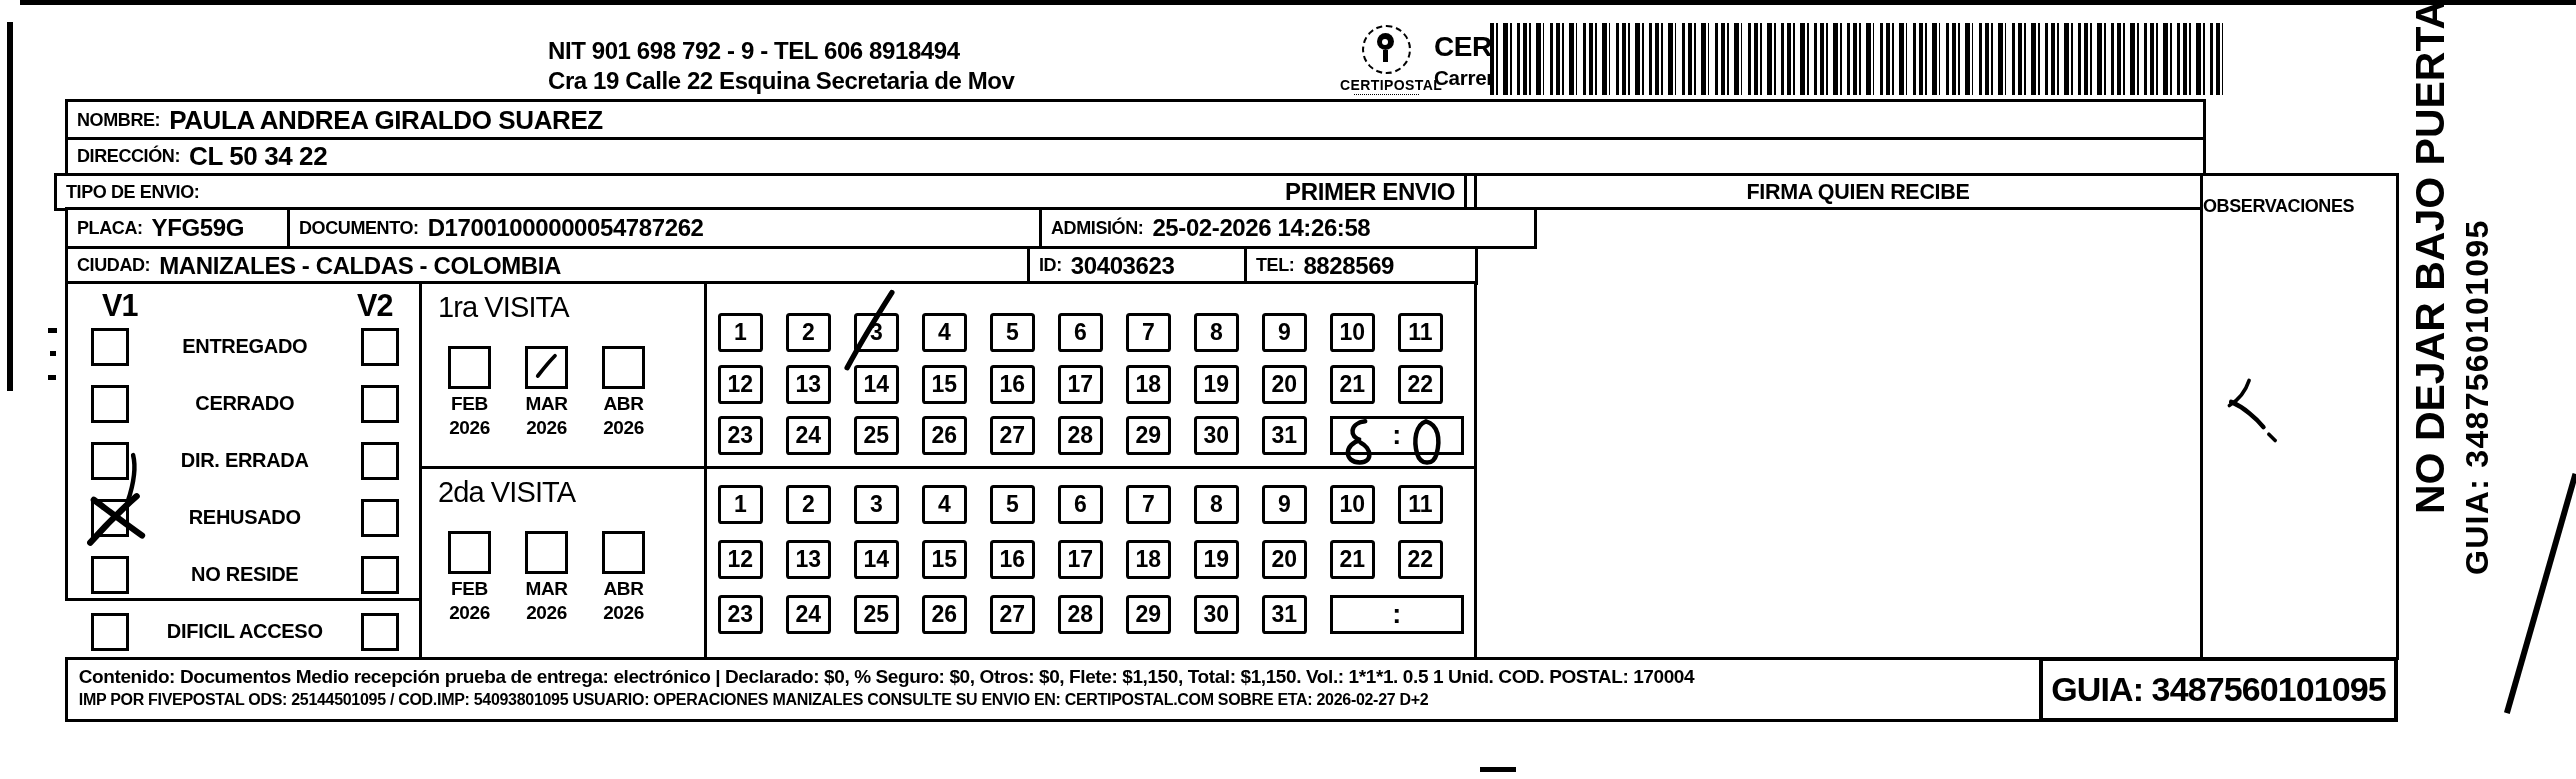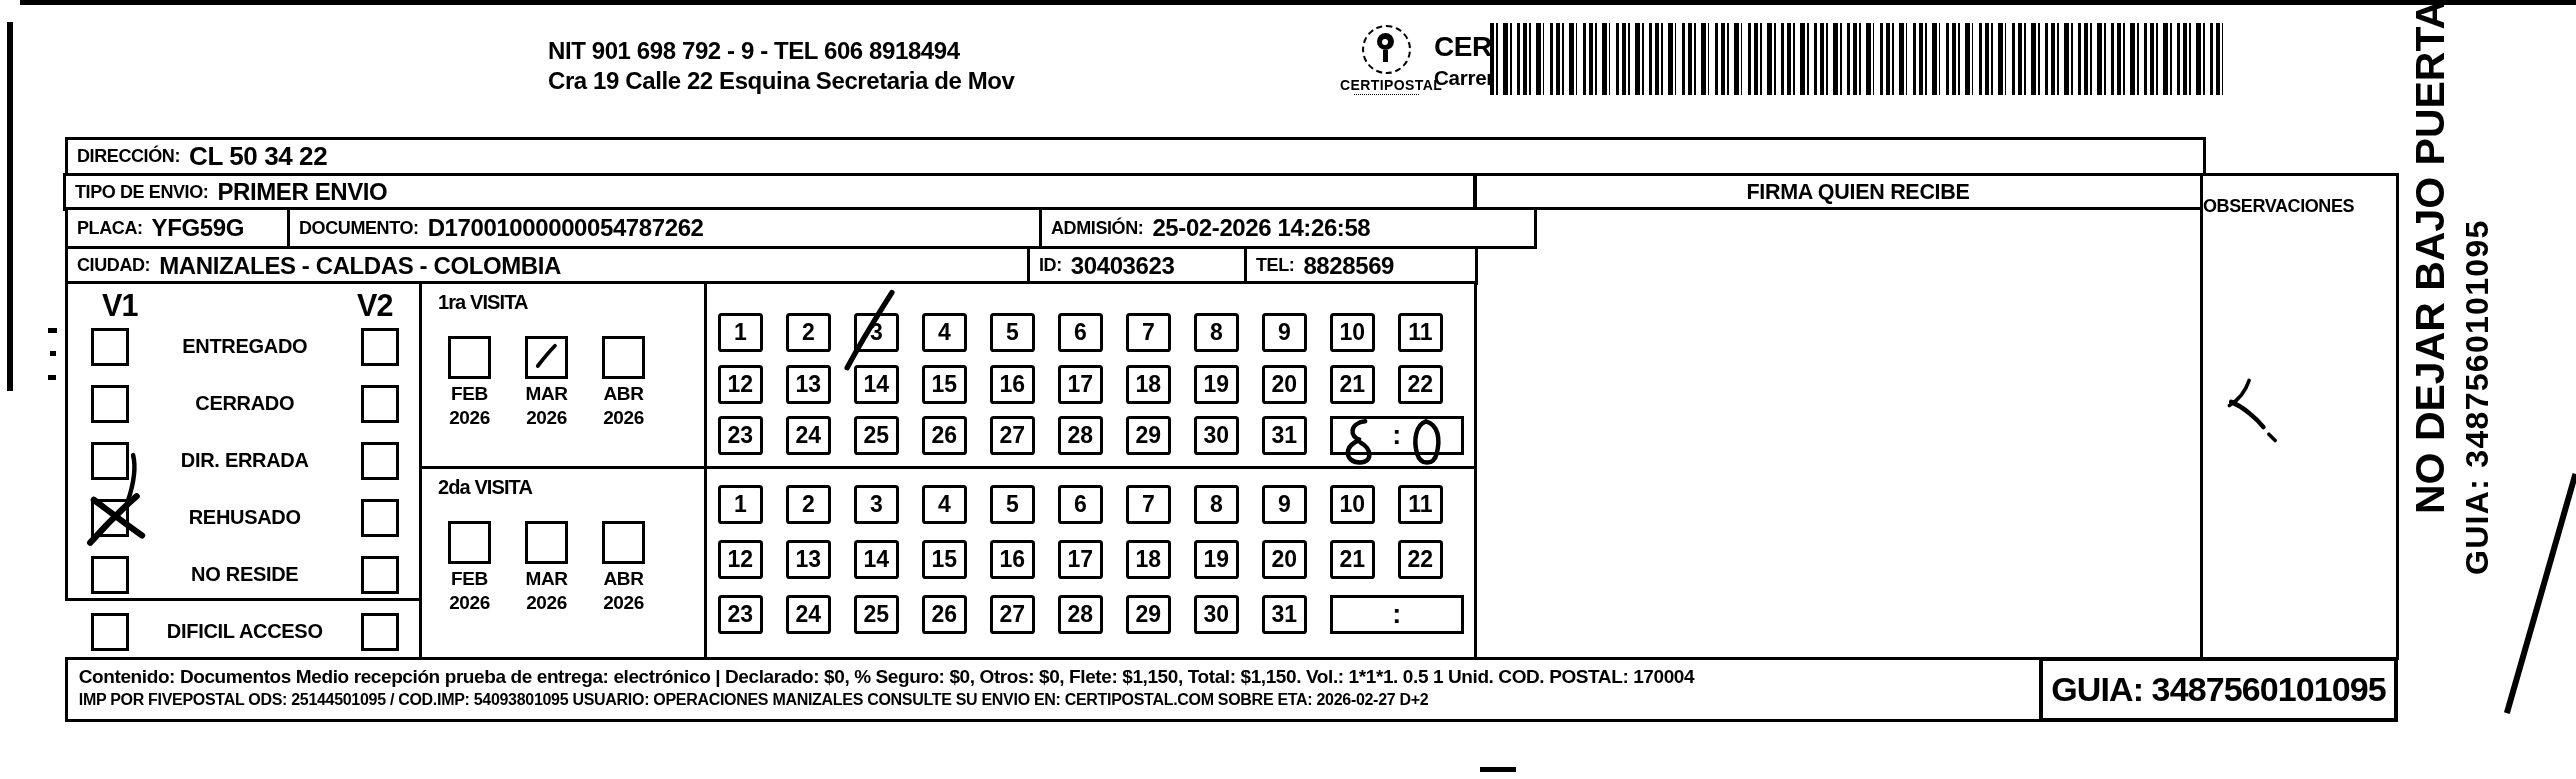--- a/index.html
+++ b/index.html
@@ -25,21 +25,21 @@
   .logo .lname{font-size:14px;font-weight:bold;letter-spacing:0.4px;margin-top:2.7px;}
   .logo .lline{width:65px;margin:0.9px auto 0;border-top:1.8px dotted #000;}
   .barcode{left:1490px;top:23px;width:733px;height:72px;background-color:#fff;background-image:repeating-linear-gradient(90deg,#000 0 3.6px,#fff 3.6px 6.3px,#000 6.3px 8px,#fff 8px 13.4px,#000 13.4px 18px,#fff 18px 20px,#000 20px 21.5px,#fff 21.5px 27px,#000 27px 30px,#fff 30px 33px);}
   
   .vhead{position:absolute;top:3.6px;font-size:30.5px;font-weight:bold;letter-spacing:-0.9px;}
   .status-rows{position:absolute;left:0;top:34px;width:100%;}
   .status-row{display:flex;align-items:center;height:57px;padding:0 21.5px 0 23px;}
   .cb{display:inline-block;width:38px;height:38px;border:3.6px solid #000;background:#fff;box-sizing:border-box;position:relative;flex:0 0 auto;}
   .status-label{flex:1;text-align:center;font-size:20px;font-weight:bold;letter-spacing:-0.3px;}
   
-  .visit-title{font-size:20px;font-weight:bold;letter-spacing:-0.9px;padding:7.2px 0 0 16px;}
+  .visit-title{font-size:29px;font-weight:normal;letter-spacing:-0.9px;padding:7.2px 0 0 16px;}
   .months-grid{display:flex;padding-left:9px;margin-top:21.5px;}
   .month-col{width:77px;text-align:center;}
   .month-col .cb{width:43px;height:43px;}
   .month-label{font-size:19px;font-weight:bold;line-height:20.6px;margin-top:2.7px;letter-spacing:-0.4px;}
   .day-row{display:flex;gap:23px;margin-bottom:12.5px;padding-left:10.8px;align-items:flex-start;}
   #days-grid-2 .day-row{margin-bottom:16px;}
   .day-cell{width:45px;height:39px;border:3.6px solid #000;border-radius:3.6px;box-sizing:border-box;display:flex;align-items:center;justify-content:center;font-size:23px;font-weight:bold;background:#fff;position:relative;}
   .time-box{width:134px;height:39px;border:3.6px solid #000;box-sizing:border-box;display:flex;align-items:center;justify-content:center;background:#fff;position:relative;}
   .time-box .colon{font-size:27px;font-weight:bold;}
   .time-box .hw{position:absolute;left:0;top:-5.4px;width:127px;height:54px;}
@@ -85,25 +85,29 @@
     </div>
     <div class="lname">CERTIPOSTAL</div>
     <div class="lline"></div>
   </div>
   <div class="abs carrier">
     <div class="l1">CERTIPOSTAL SAS | 900 151 122 - 2</div>
     <div class="l2">Carrera 80d N 18 16  Lic. 2519 De Octubre 23 De 2015</div>
   </div>
   <div class="abs barcode"></div>
 
+  <div class="abs bx row-line" style="left:65px;top:99px;width:2141px;height:42px;">
+    <span class="lbl">NOMBRE:</span>
+    <span class="val">PAULA ANDREA GIRALDO SUAREZ</span>
+  </div>
   <div class="abs bx row-line" style="left:65px;top:137px;width:2141px;height:39px;">
     <span class="lbl">DIRECCIÓN:</span>
     <span class="val">CL 50 34 22</span>
   </div>
-  <div class="abs bx row-line" style="left:63px;top:173px;width:1413px;height:38px;">
+  <div class="abs bx row-line" style="left:54px;top:173px;width:1413px;height:38px;justify-content:space-between;">
     <span class="lbl">TIPO DE ENVIO:</span>
     <span class="val-sm">PRIMER ENVIO</span>
   </div>
 
   <div class="abs bx firma-h" style="left:1474px;top:173px;width:729px;height:38px;padding-left:39px;">
     <span>FIRMA QUIEN RECIBE</span>
   </div>
   <div class="abs bx" style="left:1474px;top:207px;width:729px;height:453px;"></div>
   <div class="abs bx obs-col" style="left:2200px;top:173px;width:199px;height:487px;">
     <span>OBSERVACIONES</span>

